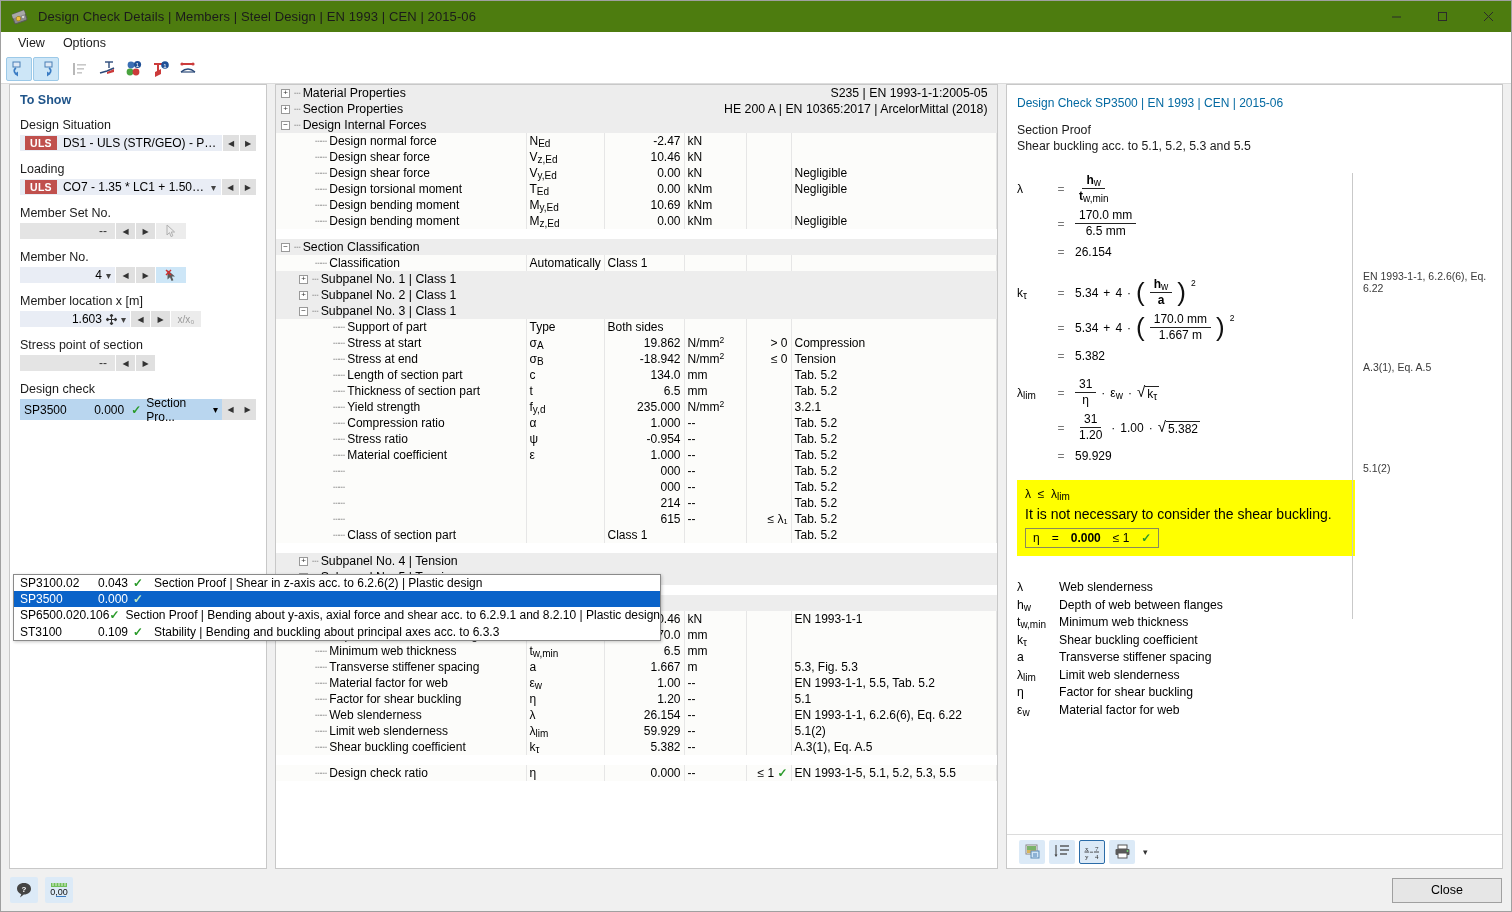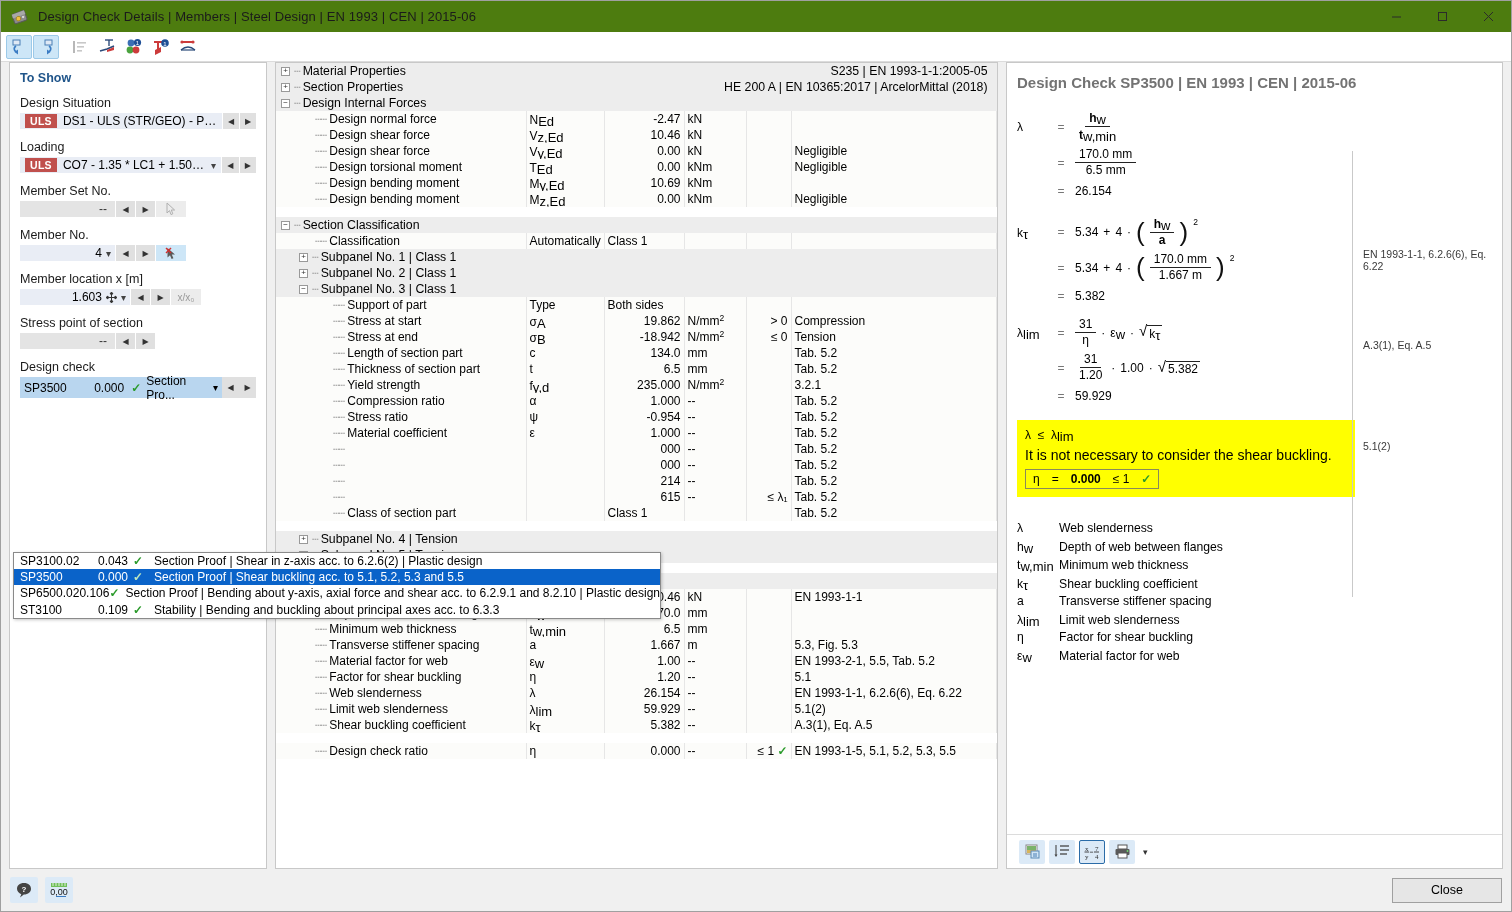--- a/index.html
+++ b/index.html
@@ -107,28 +107,28 @@
   td.c-unit { }
   td.c-lim { }
   td.c-note { border-right: none; }
   .tw-name { display: flex; align-items: center; }
   .expander { width: 9px; height: 9px; border: 1px solid #999; background: #fff;
               display: inline-flex; align-items: center; justify-content: center;
               font-size: 8px; line-height: 1; margin-right: 4px; color: #333; flex: 0 0 9px;
               font-family: "Liberation Sans", sans-serif; }
   .dash { color: #9a9a9a; margin-right: 3px; letter-spacing: -1px; font-size: 11px; }
   .tick { color: #2a9a2a; font-weight: 700; }
-  sub { font-size: 13px; vertical-align: baseline; position: relative; top: 2px; }
+  sub { font-size: 10px; vertical-align: baseline; position: relative; top: 2px; }
   sup { font-size: 8.5px; vertical-align: baseline; position: relative; top: -4px; }
 
   
   .right-panel { width: 497px; flex: 0 0 497px; background: #ffffff; border: 1px solid #c8c8c8;
                  display: flex; flex-direction: column; position: relative; }
   .rp-scroll { flex: 1 1 auto; padding: 11px 12px 0 10px; overflow: hidden; position: relative; }
-  .rp-title { font-size: 15px; font-weight: 700; color: #737373; }
+  .rp-title { font-size: 12px; font-weight: 400; color: #0369a1; }
   .rp-sub { font-size: 12.3px; margin-top: 12px; line-height: 16px; color: #1b1b1b; }
   .vdiv { position: absolute; left: 345px; top: 88px; width: 1px; height: 446px; background: #c9c9c9; }
   .ref { position: absolute; left: 356px; font-size: 10.5px; color: #3a3a3a; }
 
   .eqblock { position: relative; margin-top: 16px; }
   .eqrow { display: flex; align-items: center; min-height: 20px; margin-bottom: 2px; }
   .eq-lhs { width: 30px; flex: 0 0 30px; font-size: 12px; }
   .eq-eq { width: 28px; flex: 0 0 28px; text-align: center; color: #777; font-size: 12px; }
   .eq-rhs { display: flex; align-items: center; font-size: 12px; gap: 5px; }
   .frac { display: inline-flex; flex-direction: column; align-items: center; vertical-align: middle;
@@ -194,20 +194,24 @@
       </div>
       <div class="win-btn close">
         <svg width="11" height="11" viewBox="0 0 11 11">
             <line x1="1" y1="1" x2="10" y2="10" stroke="#2b2b2b" stroke-width="1"></line>
             <line x1="10" y1="1" x2="1" y2="10" stroke="#2b2b2b" stroke-width="1"></line>
           </svg>
       </div>
     </div>
   </div>
 
+  <div class="menubar">
+    <div class="mi">View</div>
+    <div class="mi">Options</div>
+  </div>
 
   <div class="toolbar">
     <div class="tb-btn active">
       <svg width="18" height="18" viewBox="0 0 18 18">
         <rect x="3" y="2" width="7" height="5" fill="#dfe9f5" stroke="#4a7fb5" stroke-width="1"></rect>
         <path d="M6 8 C3 10 4 14 8 14" stroke="#3b7cc4" stroke-width="1.6" fill="none"></path>
         <path d="M8 11.5 L8 16.5 L4.5 14 Z" fill="#3b7cc4"></path>
       </svg>
     </div>
     <div class="tb-btn active">
@@ -805,21 +809,21 @@
                 <td class="c-name">
                   <div class="tw-name" style="padding-left: 36px;">
                     <span class="dash">┄┄</span>
                     <span>Material factor for web</span>
                   </div>
                 </td>
                 <td class="c-sym">ε<sub>w</sub></td>
                 <td class="c-val">1.00</td>
                 <td class="c-unit">--</td>
                 <td class="c-lim" style="text-align: right;"></td>
-                <td class="c-note">EN 1993-2-1, 5.5, Tab. 5.2</td>
+                <td class="c-note">EN 1993-1-1, 5.5, Tab. 5.2</td>
               </tr>
               <tr class="child">
                 <td class="c-name">
                   <div class="tw-name" style="padding-left: 36px;">
                     <span class="dash">┄┄</span>
                     <span>Factor for shear buckling</span>
                   </div>
                 </td>
                 <td class="c-sym">η</td>
                 <td class="c-val">1.20</td>
@@ -891,39 +895,42 @@
       <div class="dd-item">
         <span class="c1">SP3100.02</span>
         <span class="c2">0.043</span>
         <span class="c2b">✓</span>
         <span class="c3">Section Proof | Shear in z-axis acc. to 6.2.6(2) | Plastic design</span>
       </div>
       <div class="dd-item sel">
         <span class="c1">SP3500</span>
         <span class="c2">0.000</span>
         <span class="c2b">✓</span>
-        <span class="c3">Section Proof | Shear buckling acc. to 5.1, 5.2, 5.3 and 5.5</span>
       </div>
       <div class="dd-item">
         <span class="c1">SP6500.02</span>
         <span class="c2">0.106</span>
         <span class="c2b">✓</span>
         <span class="c3">Section Proof | Bending about y-axis, axial force and shear acc. to 6.2.9.1 and 8.2.10 | Plastic design</span>
       </div>
       <div class="dd-item">
         <span class="c1">ST3100</span>
         <span class="c2">0.109</span>
         <span class="c2b">✓</span>
         <span class="c3">Stability | Bending and buckling about principal axes acc. to 6.3.3</span>
       </div>
     </div>
 
     <div class="right-panel">
       <div class="rp-scroll">
         <div class="rp-title">Design Check SP3500 | EN 1993 | CEN | 2015-06</div>
+        <div class="rp-sub">
+          <div>Section Proof</div>
+          <div>Shear buckling acc. to 5.1, 5.2, 5.3 and 5.5</div>
+        </div>
 
         <div class="vdiv"></div>
         <div class="ref" style="top:185px;">EN 1993-1-1, 6.2.6(6), Eq. 6.22</div>
         <div class="ref" style="top:276px;">A.3(1), Eq. A.5</div>
         <div class="ref" style="top:377px;">5.1(2)</div>
 
         <div class="eqblock" style="margin-top:20px;">
           <div class="eqrow">
             <div class="eq-lhs">λ</div>
             <div class="eq-eq">=</div>

